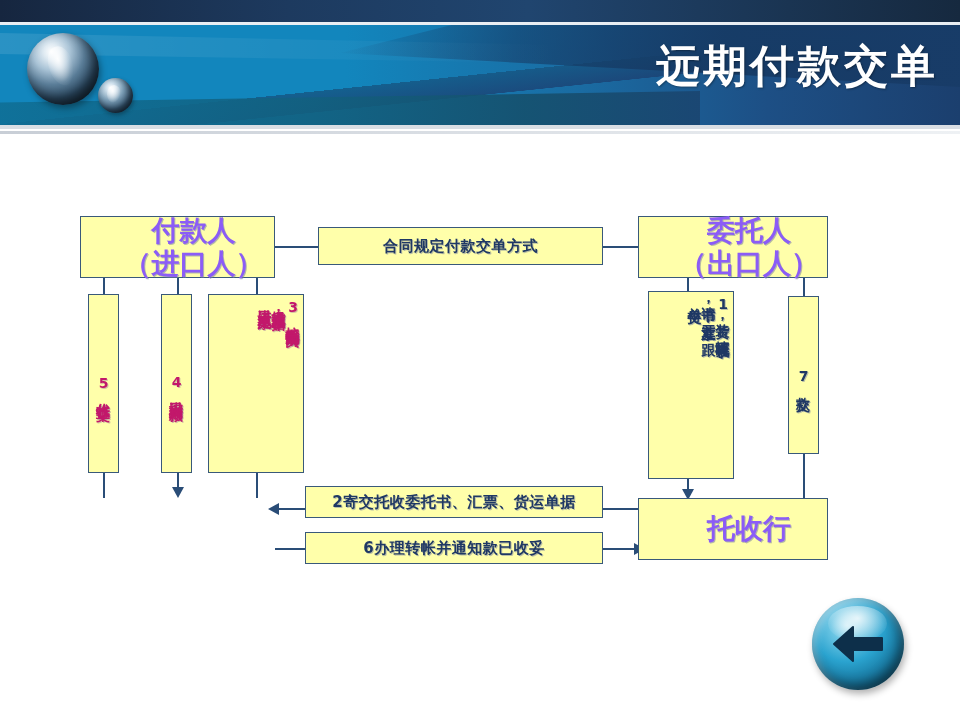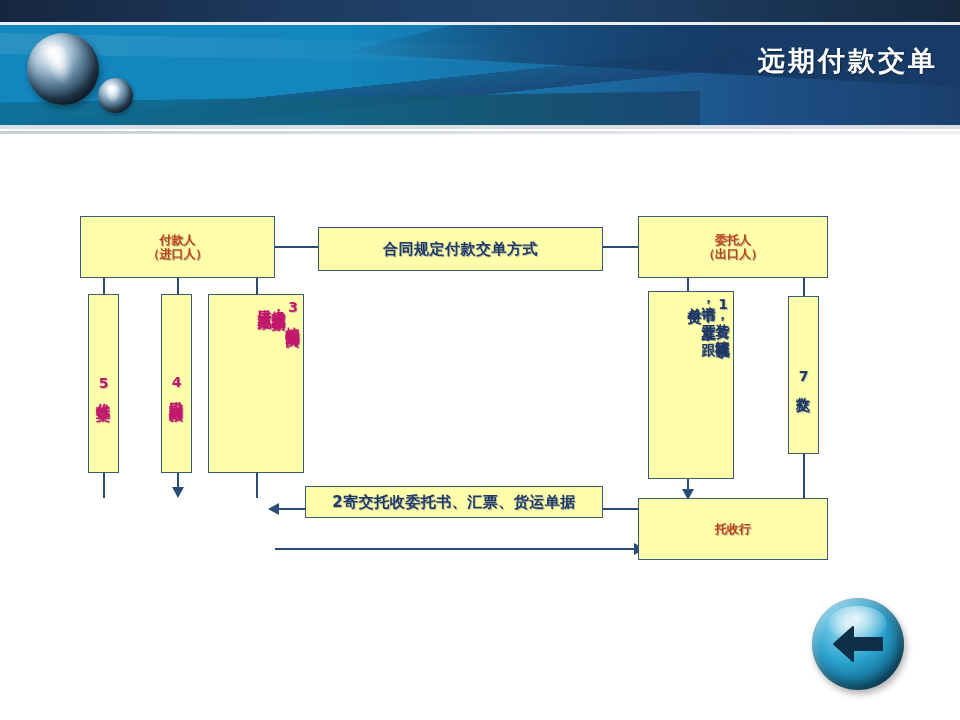--- a/index.html
+++ b/index.html
@@ -27,22 +27,22 @@
     clip-path:polygon(0 34%,100% 0,100% 100%,0 100%);opacity:.9;}
   .hdr-band-light{position:absolute;left:0;top:8px;width:560px;height:30px;
     background:linear-gradient(90deg,rgba(255,255,255,.10),rgba(255,255,255,0));
     clip-path:polygon(0 0,100% 40%,100% 100%,0 70%);}
   .hdr-botline1{position:absolute;left:0;top:125px;width:960px;height:4px;background:#d9dee4;}
   .hdr-botline2{position:absolute;left:0;top:129px;width:960px;height:5px;background:#ffffff;}
   .hdr-botline3{position:absolute;left:0;top:131px;width:960px;height:3px;
     background:linear-gradient(90deg,#c8ced6,#eef1f4);}
 
   #hdr-title{position:absolute;right:22px;top:47px;color:#ffffff;
-    font-size:27px;font-weight:bold;letter-spacing:3px;line-height:1;
-    text-shadow:1px 1px 2px rgba(0,0,0,.35);}
+    font-size:44px;font-weight:bold;letter-spacing:3px;line-height:1;
+    text-shadow:1px 1px 2px rgba(0,0,0,.35);font-family:Liberation Mono, monospace;}
 
   .logo-big{position:absolute;left:27px;top:33px;width:72px;height:72px;border-radius:50%;
     background:
       radial-gradient(circle at 34% 26%,#ffffff 0%,#dfeaf2 11%,#a9c3d6 26%,#5b7e99 46%,#2c4a63 66%,#16293a 88%),
       #1b3247;
     box-shadow:inset -5px -6px 12px rgba(0,0,0,.55), 2px 3px 6px rgba(0,0,0,.35);}
   .logo-big::after{content:"";position:absolute;left:30%;top:18%;width:34%;height:56%;
     background:radial-gradient(ellipse at 45% 30%,rgba(255,255,255,.95),rgba(255,255,255,.1) 60%,transparent 75%);
     transform:rotate(-16deg);border-radius:50% 50% 40% 60%;}
   .logo-small{position:absolute;left:98px;top:78px;width:35px;height:35px;border-radius:50%;
@@ -50,22 +50,22 @@
     box-shadow:inset -3px -3px 6px rgba(0,0,0,.5),1px 2px 4px rgba(0,0,0,.3);}
   .logo-small::after{content:"";position:absolute;left:26%;top:20%;width:40%;height:50%;
     background:radial-gradient(ellipse at 40% 30%,rgba(255,255,255,.9),transparent 70%);border-radius:50%;}
 
   
   #diagram{position:absolute;left:0;top:134px;width:960px;height:586px;}
   .node{position:absolute;background:#ffffaa;border:1.3px solid #39597a;box-sizing:border-box;}
   .node .lbl{display:flex;align-items:center;justify-content:center;
     width:100%;height:100%;text-align:center;}
 
-  .title-node .lbl{color:#c2410c;font-weight:bold;font-size:12px;line-height:1.18;
-    text-shadow:1px 1px 0 rgba(120,130,160,.55);}
+  .title-node .lbl{color:#8b5cf6;font-weight:bold;font-size:28px;line-height:1.18;
+    text-shadow:1px 1px 0 rgba(120,130,160,.55);padding-left:16px;}
   .bar-node .lbl{color:#1f3864;font-weight:bold;font-size:15px;letter-spacing:.5px;
     text-shadow:1px 1px 0 rgba(120,130,160,.5);}
 
   
   .vnode{position:absolute;background:#ffffaa;border:1.3px solid #39597a;box-sizing:border-box;
     overflow:hidden;}
   .vtext{position:absolute;inset:0;display:flex;flex-direction:row-reverse;
     align-items:flex-start;justify-content:flex-start;padding:4px 3px 0 3px;box-sizing:border-box;}
   .vcol{writing-mode:vertical-rl;text-orientation:upright;
     font-weight:bold;font-size:14px;line-height:1.0;letter-spacing:1px;white-space:nowrap;}
@@ -147,21 +147,21 @@
 
   <div class="node title-node" style="left:80px;top:82px;width:195px;height:62px;">
     <div class="lbl">
       <span>
         <span>付款人</span><br>
         <span>（进口人）</span>
       </span>
     </div>
   </div>
 
-  <div class="node bar-node" style="left:318px;top:93px;width:285px;height:44px;">
+  <div class="node bar-node" style="left:318px;top:93px;width:285px;height:38px;">
     <div class="lbl">合同规定付款交单方式</div>
   </div>
 
   <div class="node title-node" style="left:638px;top:82px;width:190px;height:62px;">
     <div class="lbl">
       <span>
         <span>委托人</span><br>
         <span>（出口人）</span>
       </span>
     </div>
@@ -199,20 +199,23 @@
     <div class="vtext">
       <div class="vcol navy">7交款</div>
     </div>
   </div>
 
 
   <div class="node bar-node" style="left:305px;top:352px;width:298px;height:32px;">
     <div class="lbl">2寄交托收委托书、汇票、货运单据</div>
   </div>
 
+  <div class="node bar-node" style="left:305px;top:398px;width:298px;height:32px;">
+    <div class="lbl">6办理转帐并通知款已收妥</div>
+  </div>
 
   <div class="node title-node" style="left:638px;top:364px;width:190px;height:62px;">
     <div class="lbl">托收行</div>
   </div>
 </div>
 
 <div id="back-button">
   <div class="gloss"></div>
   <svg width="54" height="40" viewBox="0 0 54 40">
     <path d="M22 3 L22 14 L51 14 L51 26 L22 26 L22 37 L3 20 Z" fill="#0d2f4a" stroke="#0d2f4a" stroke-width="2" stroke-linejoin="round"></path>

